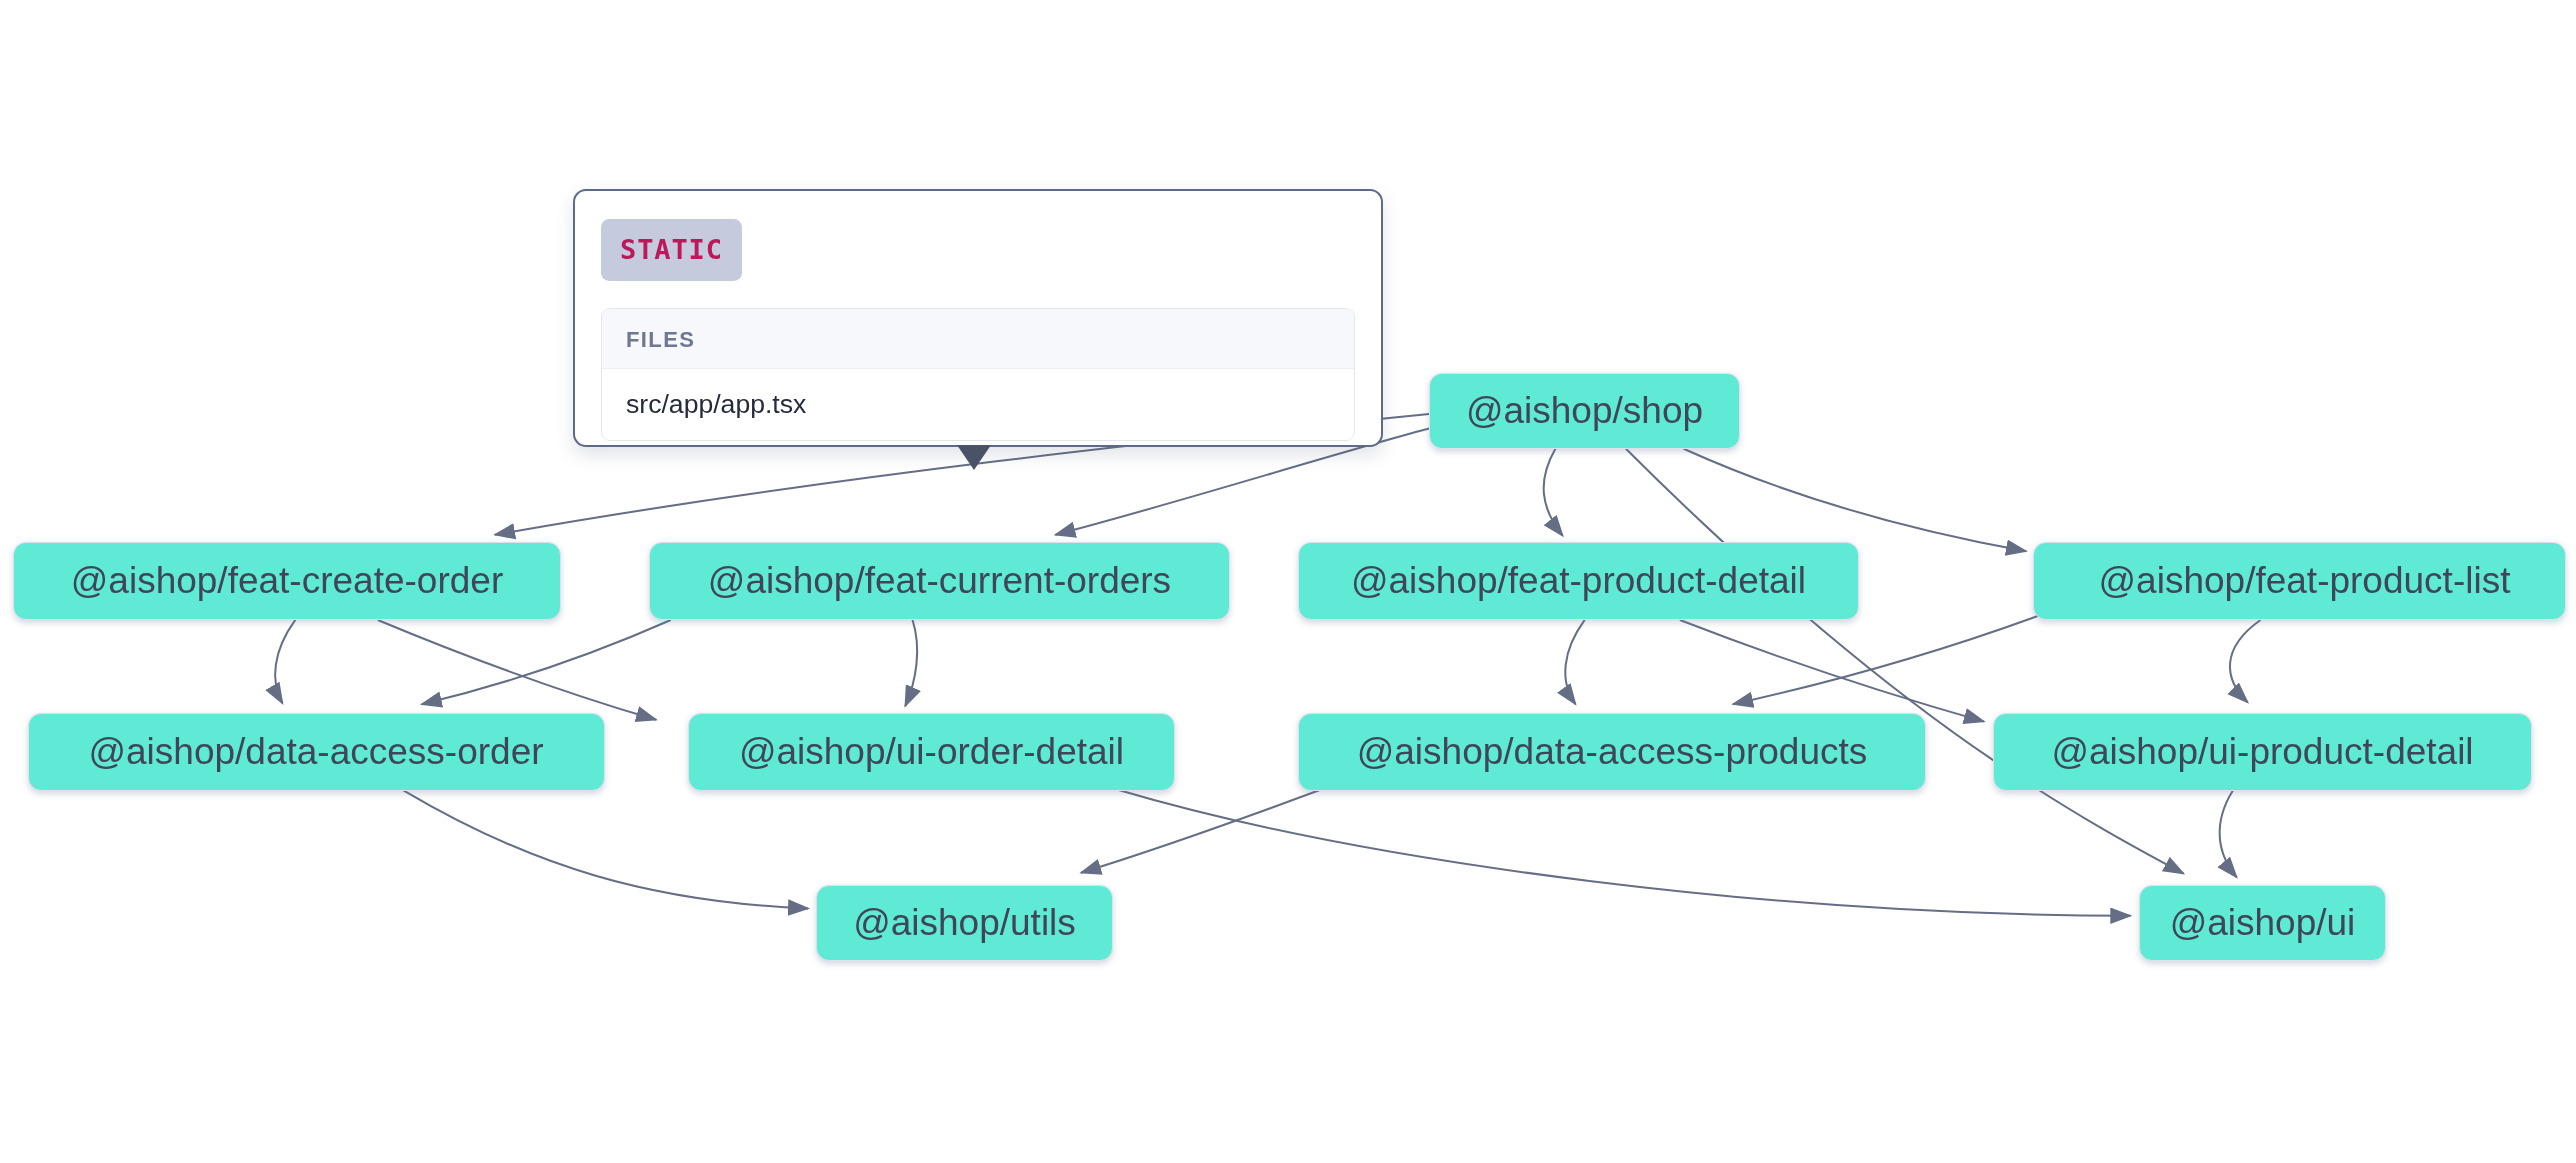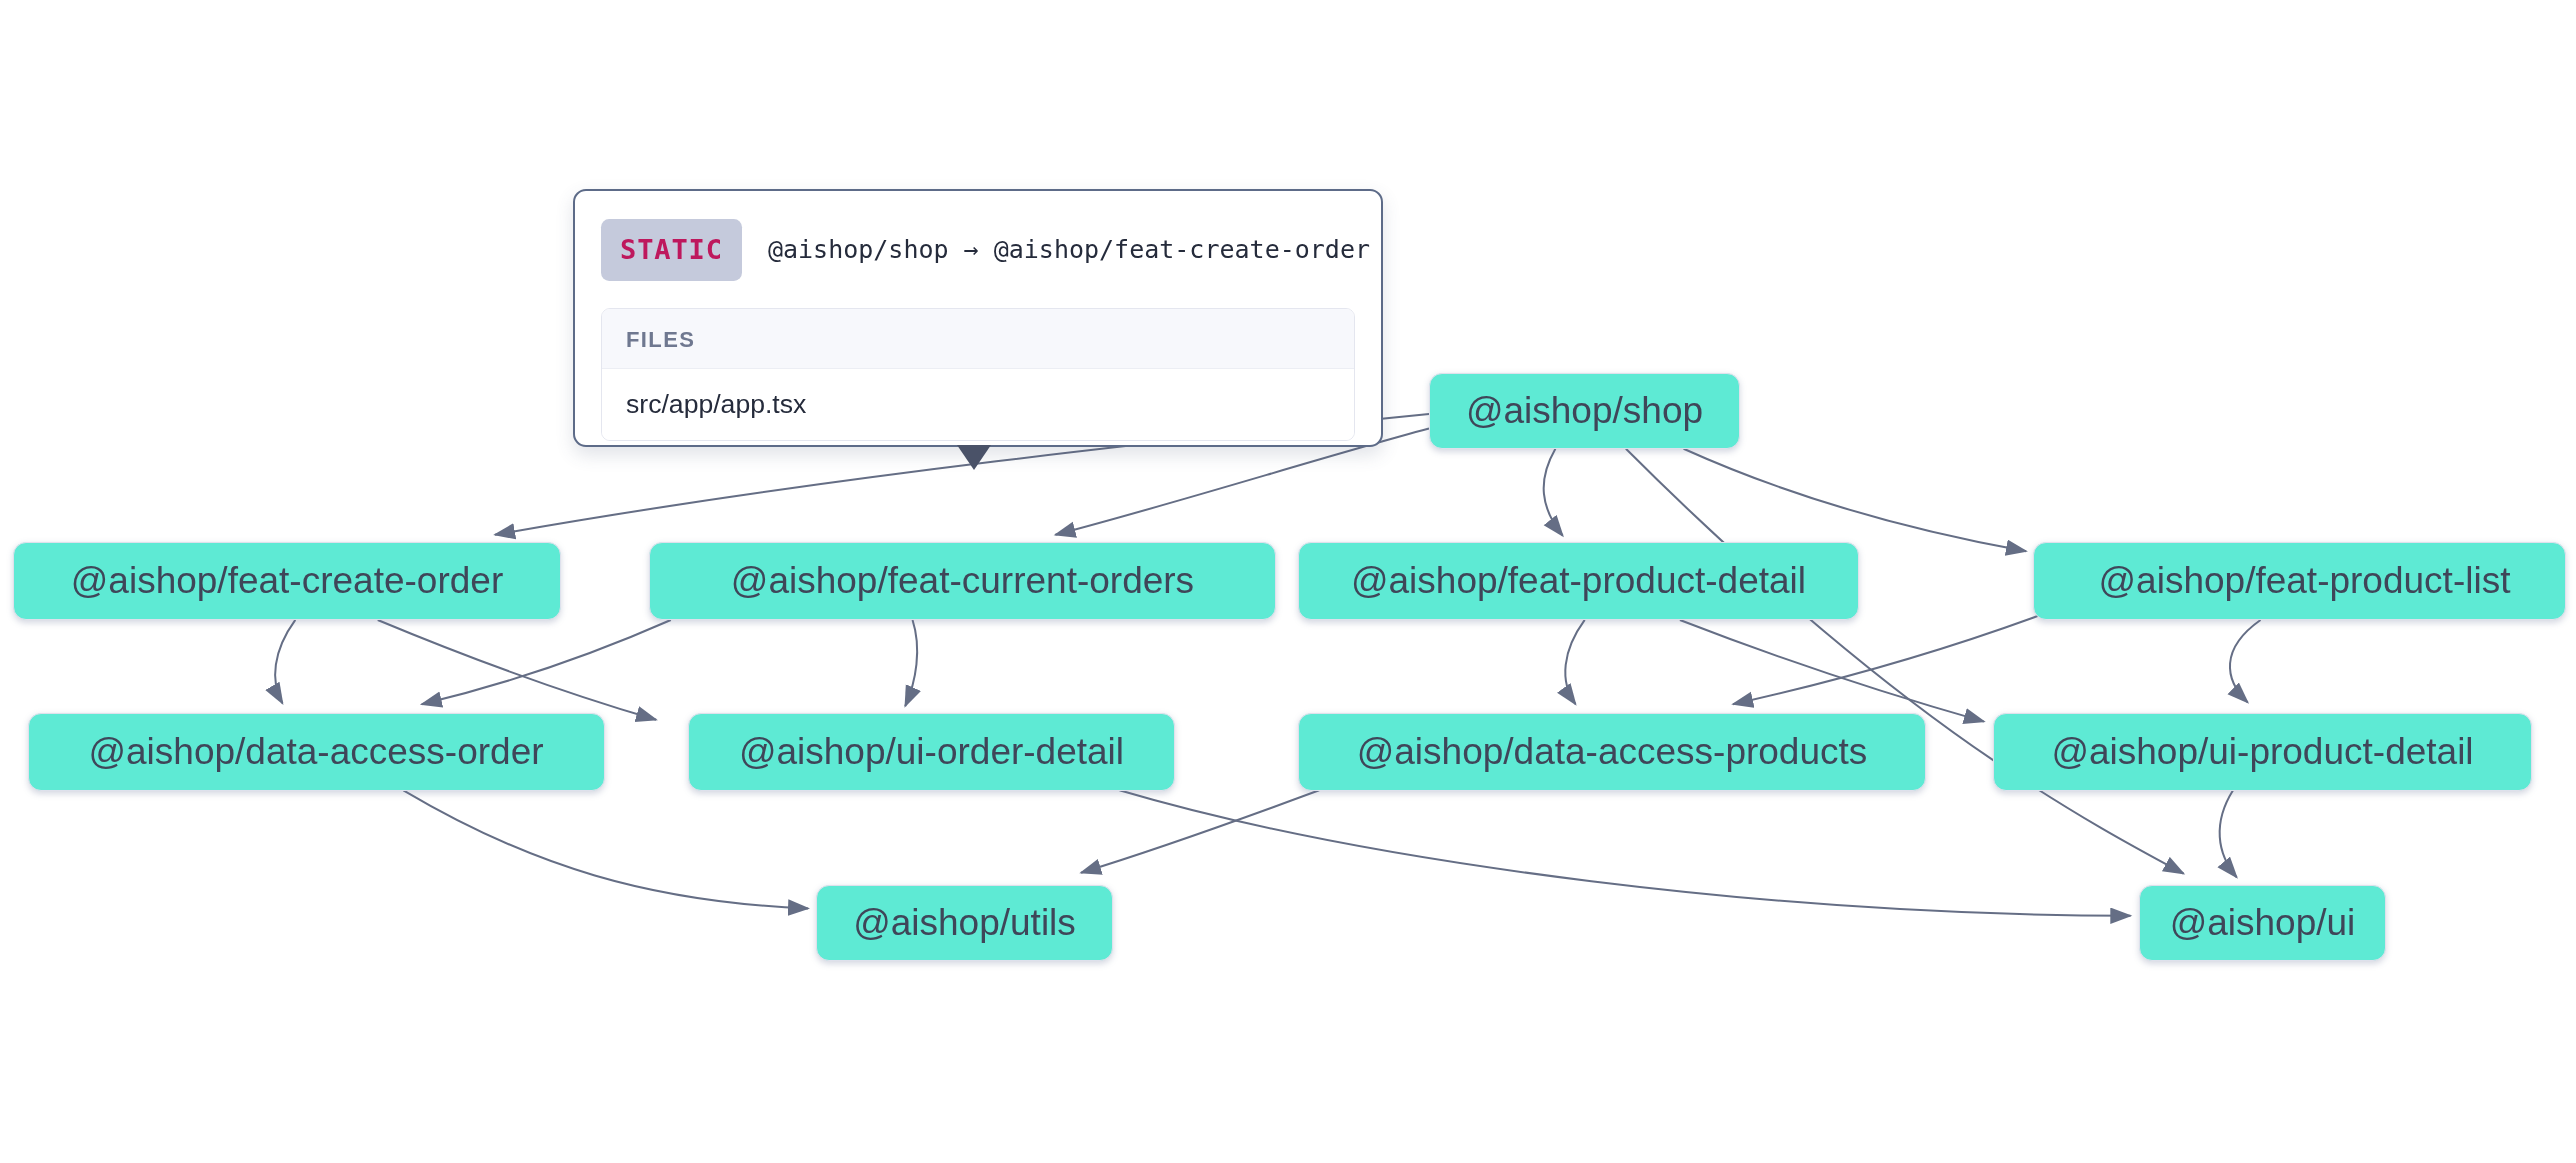--- a/index.html
+++ b/index.html
@@ -109,35 +109,34 @@
       <path class="edge" d="M2468,677 C2424,708 2428,742 2454,767" marker-end="url(#arrow)"></path>
       <path class="edge" d="M440,863 C580,946 710,985 882,992" marker-end="url(#arrow)"></path>
       <path class="edge" d="M1440,863 C1340,900 1255,930 1180,953" marker-end="url(#arrow)"></path>
       <path class="edge" d="M1222,863 C1500,945 1950,1000 2326,1000" marker-end="url(#arrow)"></path>
       <path class="edge" d="M2438,863 C2416,898 2420,932 2442,958" marker-end="url(#arrow)"></path>
     </svg>
 
   <div id="nodes">
       <div class="node" style="left: 1429px; top: 373px; width: 311px; height: 76px;">@aishop/shop</div>
       <div class="node" style="left: 13px; top: 542px; width: 548px; height: 78px;">@aishop/feat-create-order</div>
-      <div class="node" style="left: 649px; top: 542px; width: 627px; height: 78px;">@aishop/feat-current-orders</div>
+      <div class="node" style="left: 649px; top: 542px; width: 581px; height: 78px;">@aishop/feat-current-orders</div>
       <div class="node" style="left: 1298px; top: 542px; width: 561px; height: 78px;">@aishop/feat-product-detail</div>
       <div class="node" style="left: 2033px; top: 542px; width: 533px; height: 78px; padding-left: 10px;">@aishop/feat-product-list</div>
       <div class="node" style="left: 27.5px; top: 713px; width: 577px; height: 78px;">@aishop/data-access-order</div>
       <div class="node" style="left: 688px; top: 713px; width: 487px; height: 78px;">@aishop/ui-order-detail</div>
       <div class="node" style="left: 1298px; top: 713px; width: 628px; height: 78px;">@aishop/data-access-products</div>
       <div class="node" style="left: 1993px; top: 713px; width: 539px; height: 78px;">@aishop/ui-product-detail</div>
       <div class="node" style="left: 816px; top: 885px; width: 297px; height: 76px;">@aishop/utils</div>
       <div class="node" style="left: 2139px; top: 885px; width: 247px; height: 76px;">@aishop/ui</div>
     </div>
 
   <div class="tooltip" id="tooltip" style="left: 573px; top: 189px; width: 810px; height: 258px;">
     <div class="tooltip-head">
       <span class="badge">STATIC</span>
-      <span class="relation">@aishop/shop → @aishop/feat-create-order</span>
     </div>
     <div class="files-box">
       <div class="files-head">FILES</div>
       <div class="file-row">src/app/app.tsx</div>
     </div>
   </div>
 
   <div class="tooltip-pointer" id="tooltip-pointer" style="left: 957px; top: 445px;"></div>
 
 </div>

